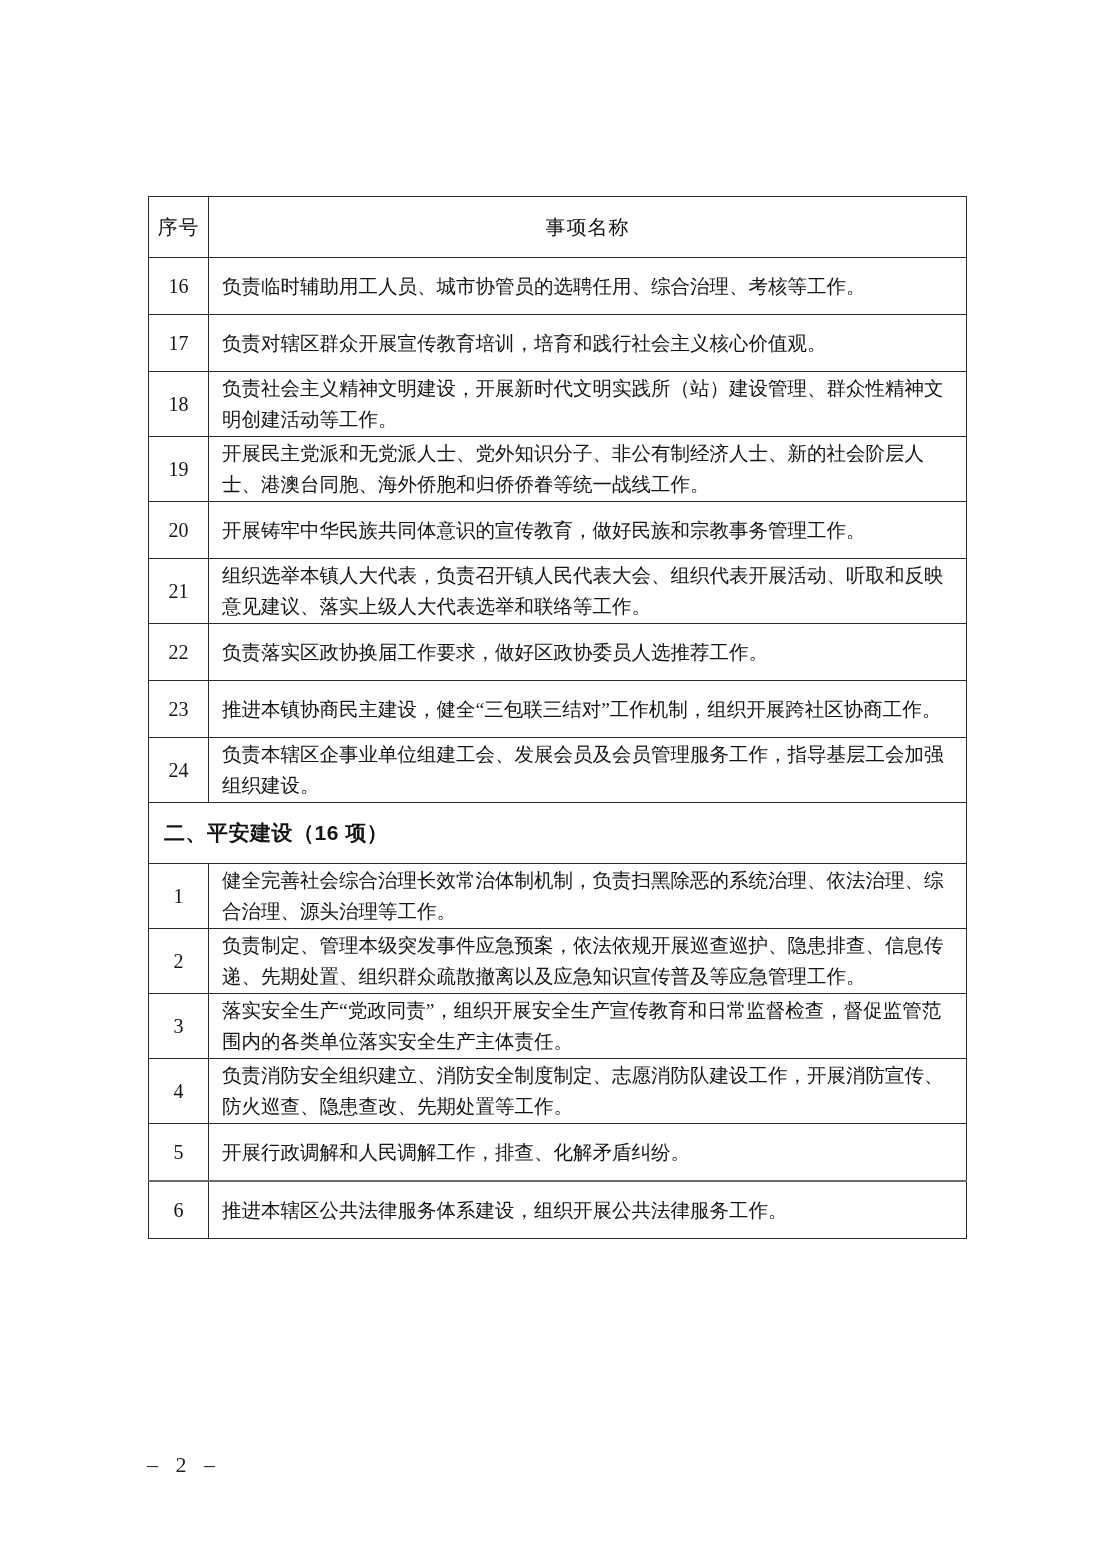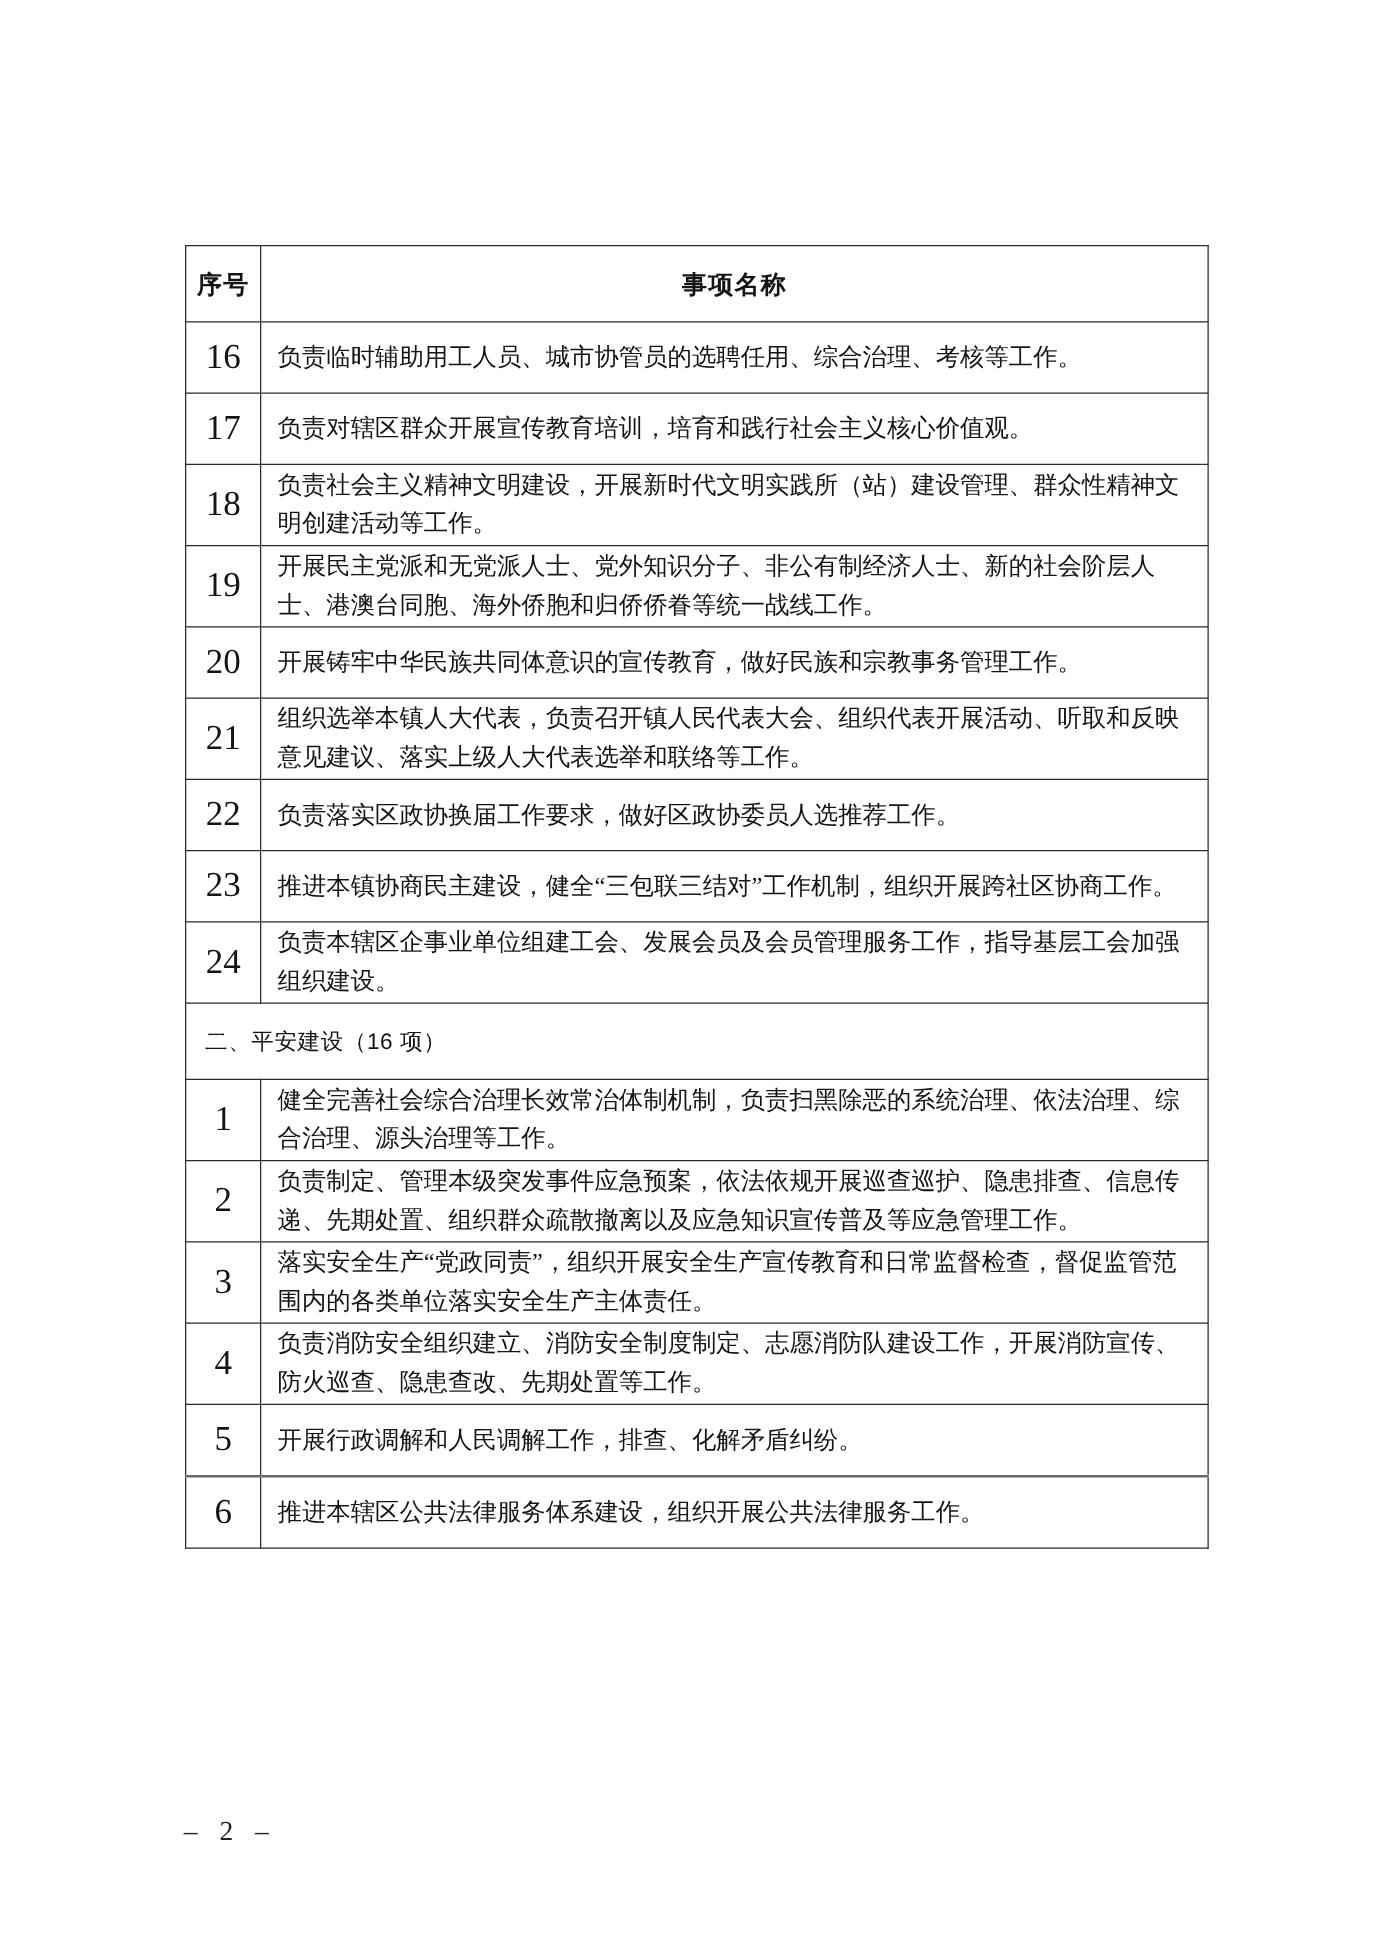--- a/index.html
+++ b/index.html
@@ -32,39 +32,39 @@
   table.items-table th,
   table.items-table td {
     border: 1.6px solid #2b2b2b;
     vertical-align: middle;
     overflow: hidden;
   }
   col.col-num { width: 60px; }
   thead th {
     height: 58px;
     font-size: 20px;
-    font-weight: bold;
+    font-weight: normal;
     text-align: center;
     letter-spacing: 1px;
   }
   td.num-cell {
     text-align: center;
-    font-size: 28px;
+    font-size: 20px;
     height: 56px;
     padding: 0;
   }
   td.text-cell {
     font-size: 19.5px;
     line-height: 31px;
     padding: 1px 10px 1px 13px;
     text-align: left;
   }
   tr.section-row td.section-cell {
-    font-size: 18px;
-    font-weight: normal;
+    font-size: 21px;
+    font-weight: bold;
     height: 60px;
     padding: 0 10px 0 15px;
     letter-spacing: 0.5px;
     font-family: "Liberation Sans", "DejaVu Sans", sans-serif;
   }
   tr.divider-top td {
     border-top: 2.6px solid #6a6a6a;
   }
   .page-number {
     position: absolute;

